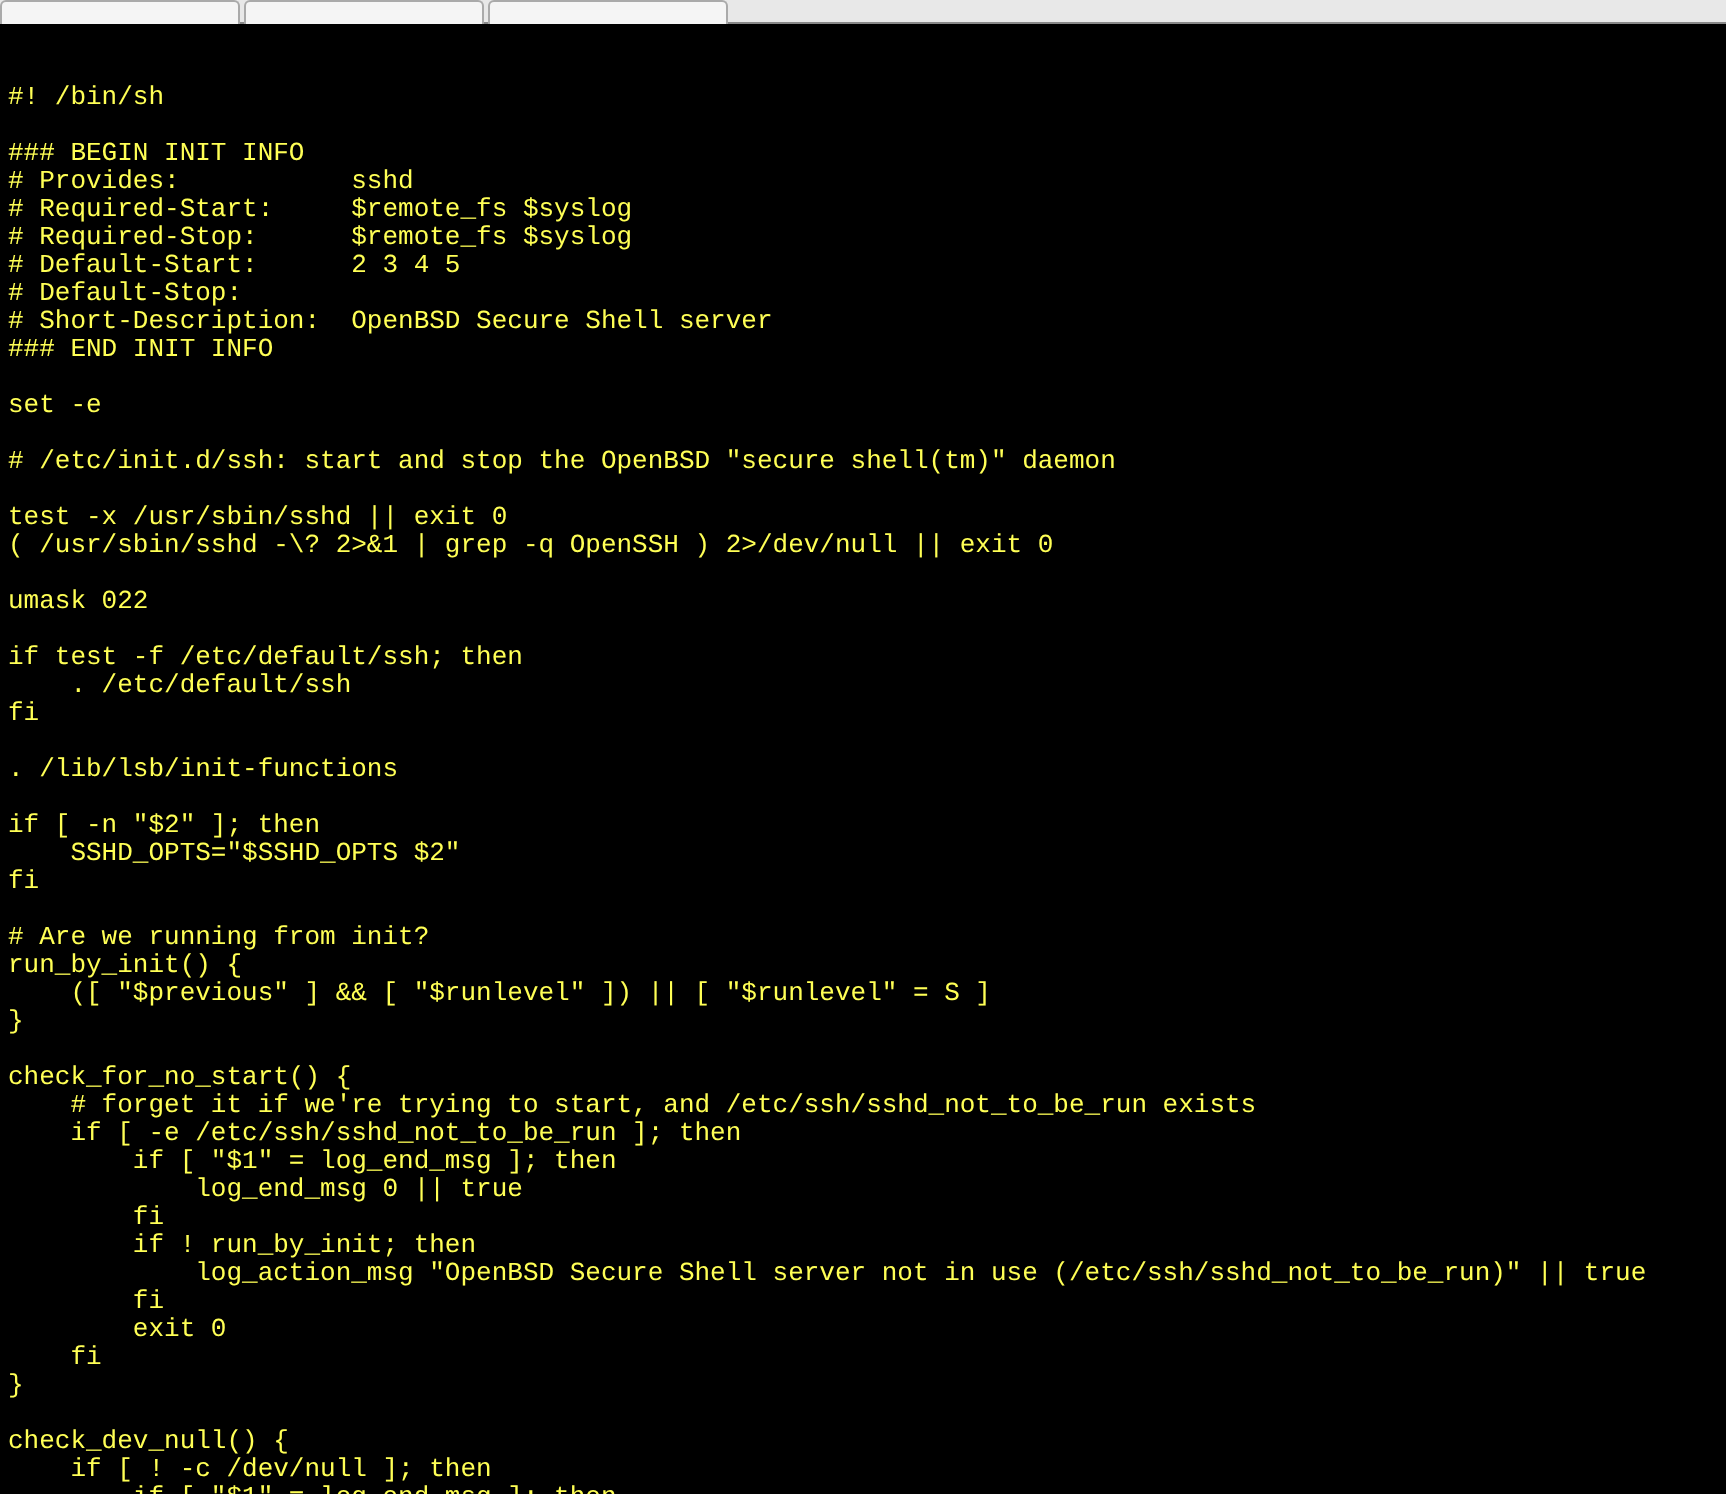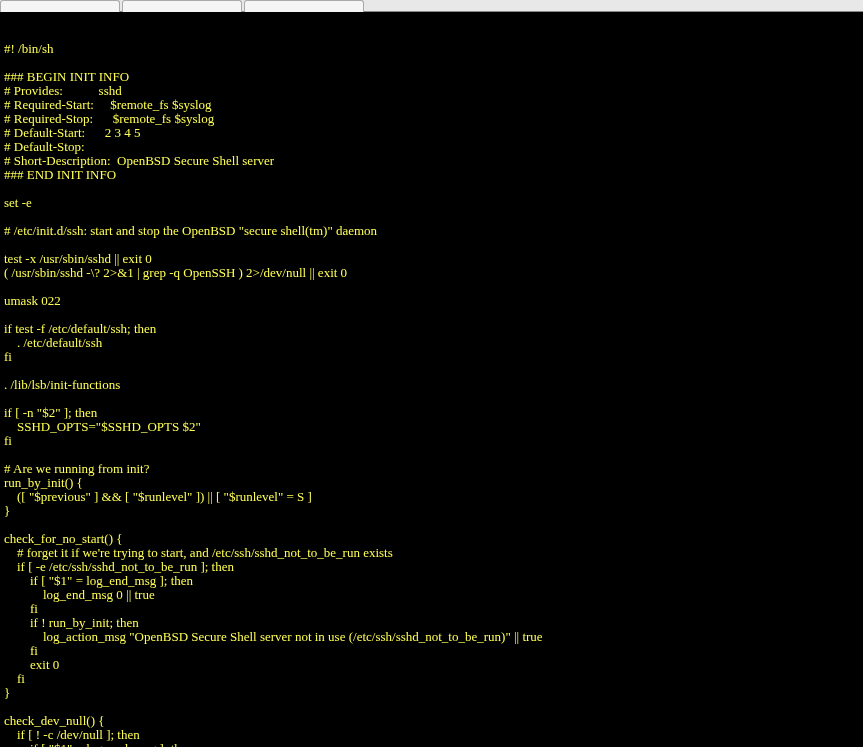--- a/index.html
+++ b/index.html
@@ -35,21 +35,20 @@
   }
   .terminal {
     background: #000;
     padding: 2px 4px 0 4px;
     white-space: pre;
     height: calc(100% - 12px);
     position: relative;
   }
   .line {
     min-height: 14px;
-    font-family: Liberation Serif, serif;
   }
 </style>
 </head>
 <body>
 
 <div class="toptabs">
   <div class="tab"></div>
   <div class="tab"></div>
   <div class="tab"></div>
 </div>

